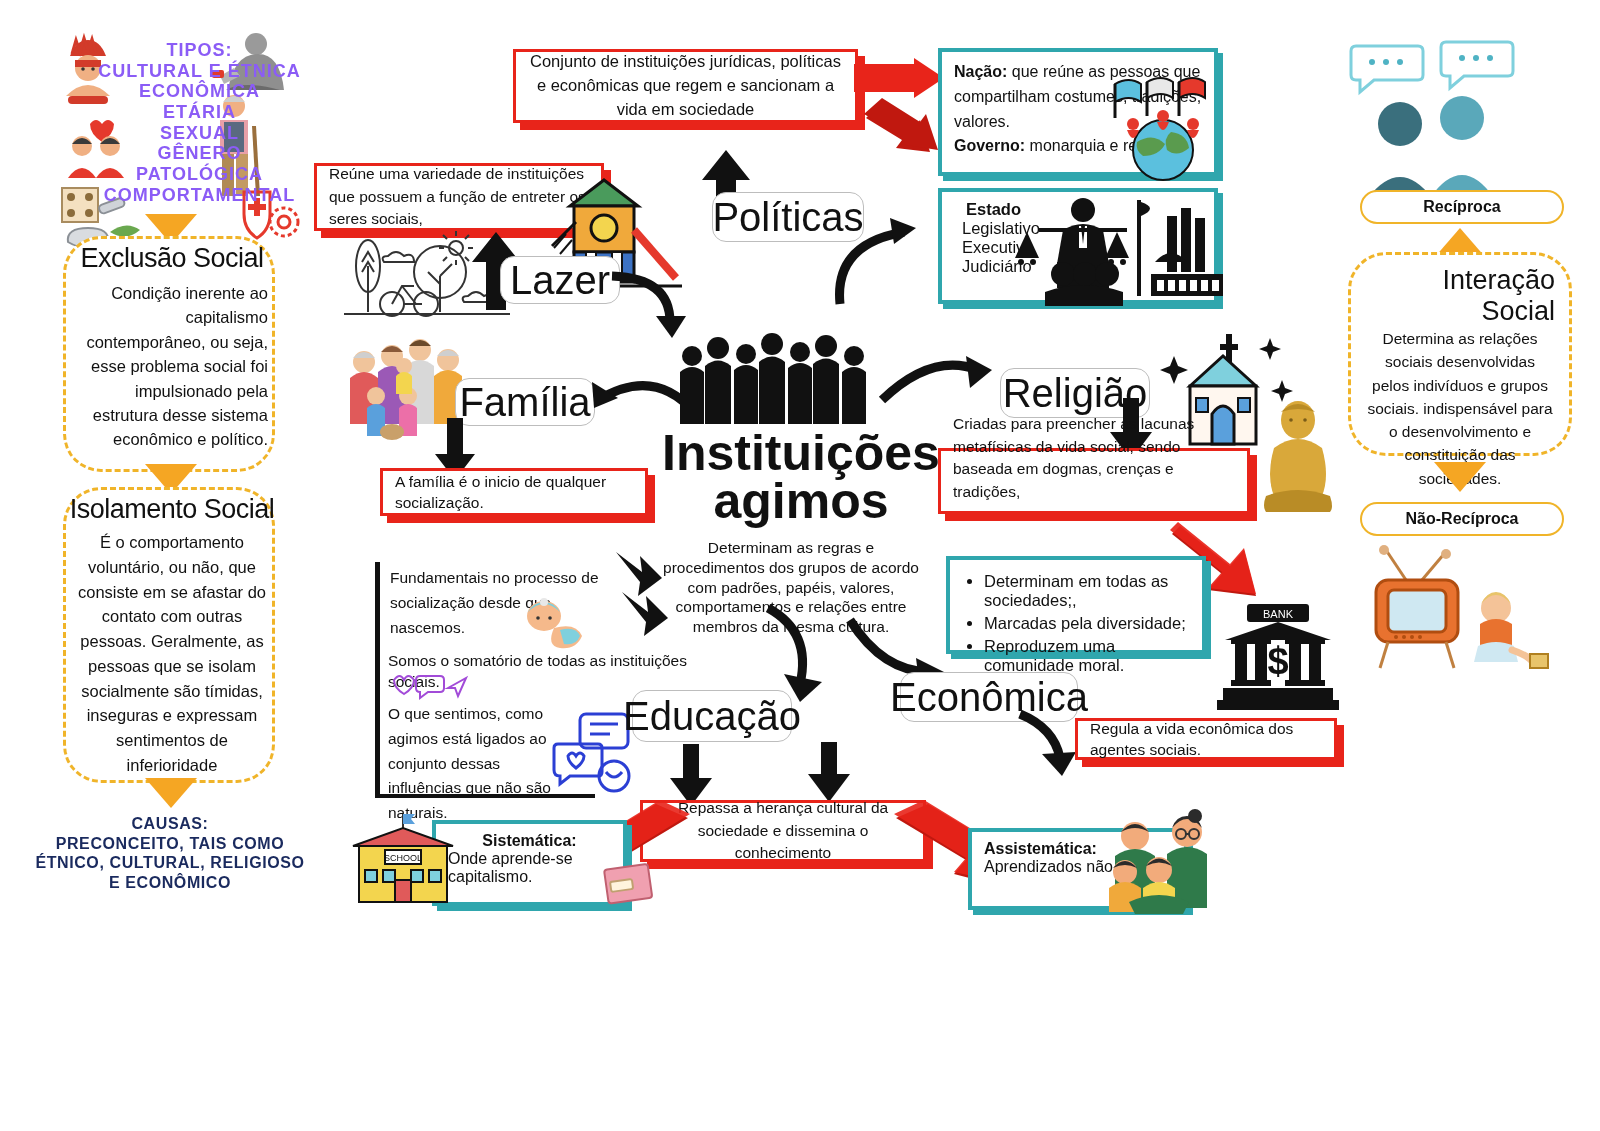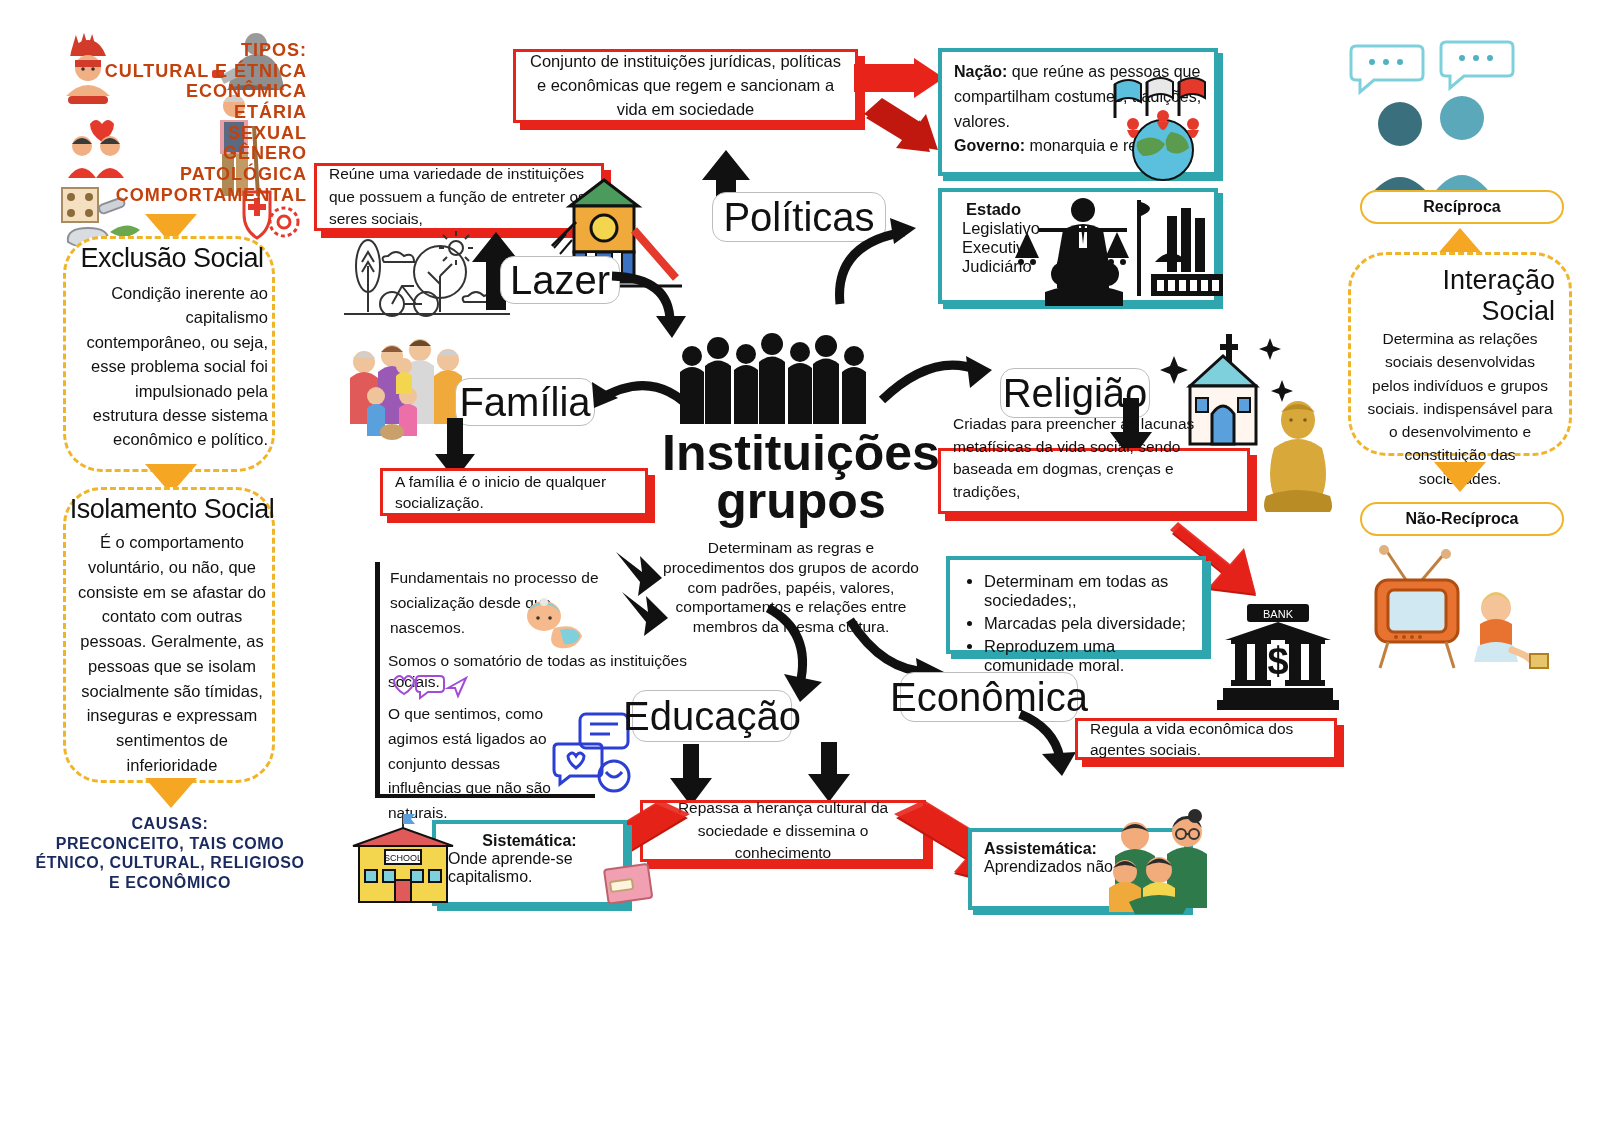--- a/index.html
+++ b/index.html
@@ -22,21 +22,21 @@
 
   .ttl{font-weight:400;letter-spacing:-.5px;}
   .bodytxt{line-height:1.38;}
 
   .node-label{font-size:40px;color:#111;line-height:1;}
   .big-title{font-size:50px;line-height:.95;text-align:center;font-weight:bold;}
 
   ul.bul{margin:0;padding-left:22px;}
   ul.bul li{margin:4px 0;font-size:16.5px;}
 
-  .tipos{color:#c2410c;font-weight:bold;text-align:right;line-height:1.15;
+  .tipos{color:#8b5cf6;font-weight:bold;text-align:center;line-height:1.15;
          font-size:18px;letter-spacing:1px;}
   .causas{color:#1a2a5e;font-weight:bold;text-align:center;line-height:1.22;
           font-size:16px;letter-spacing:.6px;}
 
   
   .tri-down{width:0;height:0;border-left:26px solid transparent;
             border-right:26px solid transparent;border-top:30px solid #f5a623;}
   .tri-up{width:0;height:0;border-left:26px solid transparent;
           border-right:26px solid transparent;border-bottom:30px solid #f5a623;}
 
@@ -221,21 +221,21 @@
         <rect x="185" y="84" width="7" height="11"></rect>
       <rect x="196" y="84" width="7" height="11"></rect>
         <rect x="207" y="84" width="7" height="11"></rect>
       </g>
   </g>
 </svg>
 
 <svg class="abs" width="58" height="72" style="left:700px;top:150px;">
   <path d="M26 0 l24 30 h-14 v42 h-20 v-42 h-14z" fill="#111"></path>
 </svg>
-<div class="abs pill" style="left:712px;top:192px;width:174px;height:50px;">
+<div class="abs pill" style="left:712px;top:192px;width:152px;height:50px;">
   <span class="node-label">Políticas</span>
 </div>
 
 <svg class="abs" width="120" height="110" style="left:830px;top:212px;">
   <path d="M10 92 q-6-60 64-72" stroke="#111" stroke-width="9" fill="none"></path>
   <path d="M60 6 l26 10 -22 16z" fill="#111"></path>
 </svg>
 
 <div class="abs redbox" style="left:314px;top:163px;width:290px;height:68px;display:flex;align-items:center;">
   <div class="bodytxt" style="font-size:15.5px;line-height:1.45;">Reúne uma variedade de instituições que possuem a função de entreter os seres sociais,</div>
@@ -337,21 +337,21 @@
     <circle cx="124" cy="20" r="10"></circle>
       <path d="M112 36 q12-10 24 0 v56 h-24z"></path>
     <circle cx="150" cy="14" r="11"></circle>
       <path d="M137 32 q13-11 26 0 v60 h-26z"></path>
     <circle cx="178" cy="24" r="10"></circle>
       <path d="M166 40 q12-10 24 0 v52 h-24z"></path>
   </g>
 </svg>
 <div class="abs big-title" style="left:636px;top:430px;width:330px;">
   <div>Instituições</div>
-  <div>grupos</div>
+  <div>agimos</div>
 </div>
 <div class="abs bodytxt" style="left:656px;top:538px;width:270px;text-align:center;font-size:15.5px;line-height:1.28;">Determinam as regras e procedimentos dos grupos de acordo com padrões, papéis, valores, comportamentos e relações entre membros da mesma cultura.</div>
 
 <svg class="abs" width="120" height="66" style="left:880px;top:352px;">
   <path d="M2 48 q50 -48 96 -30" stroke="#111" stroke-width="9" fill="none"></path>
   <path d="M86 4 l26 14 -22 18z" fill="#111"></path>
 </svg>
 <svg class="abs" width="70" height="80" style="left:612px;top:548px;">
   <g fill="#111">
     <path d="M4 4 l26 20 -2 -16 22 22 -24 18 2 -14z"></path>

